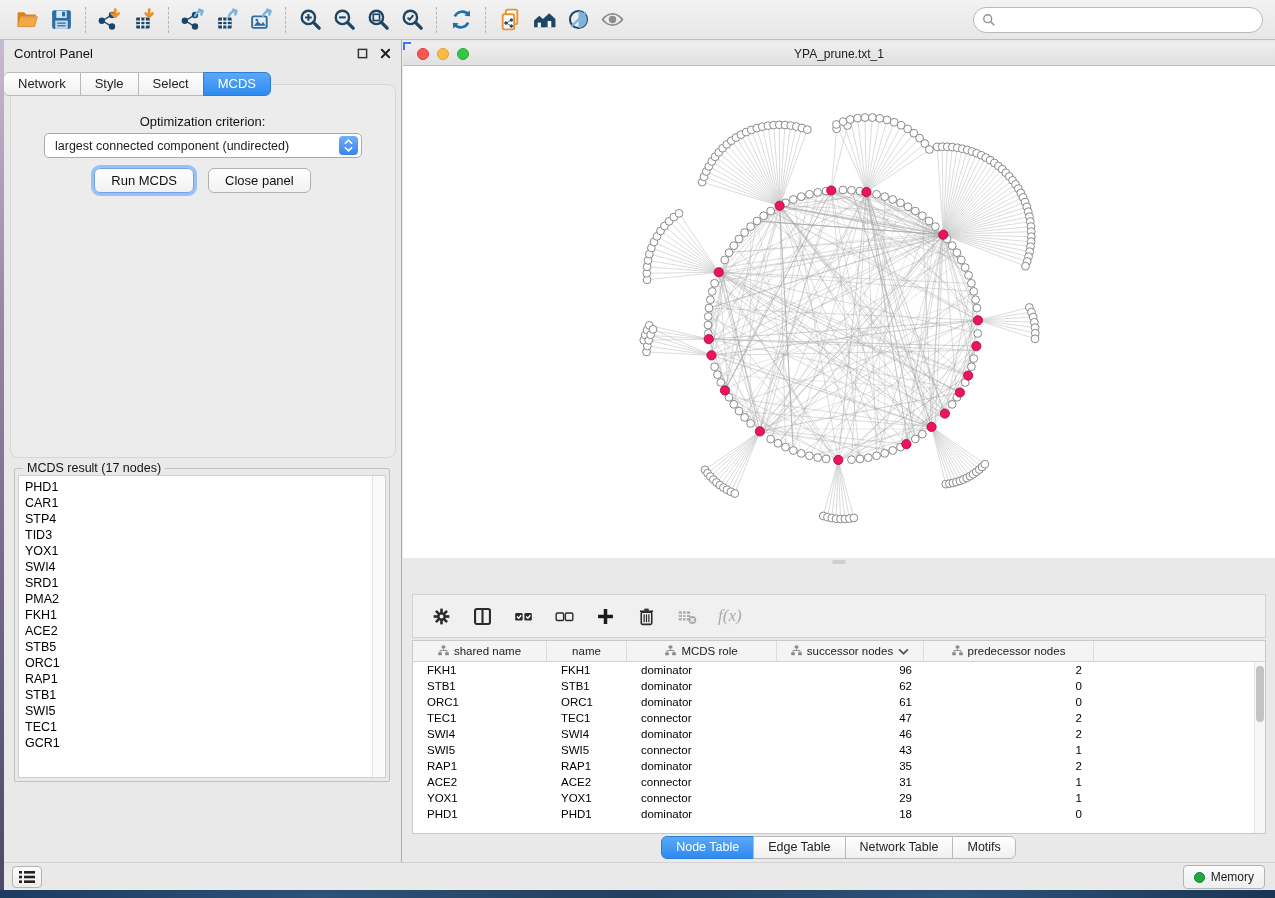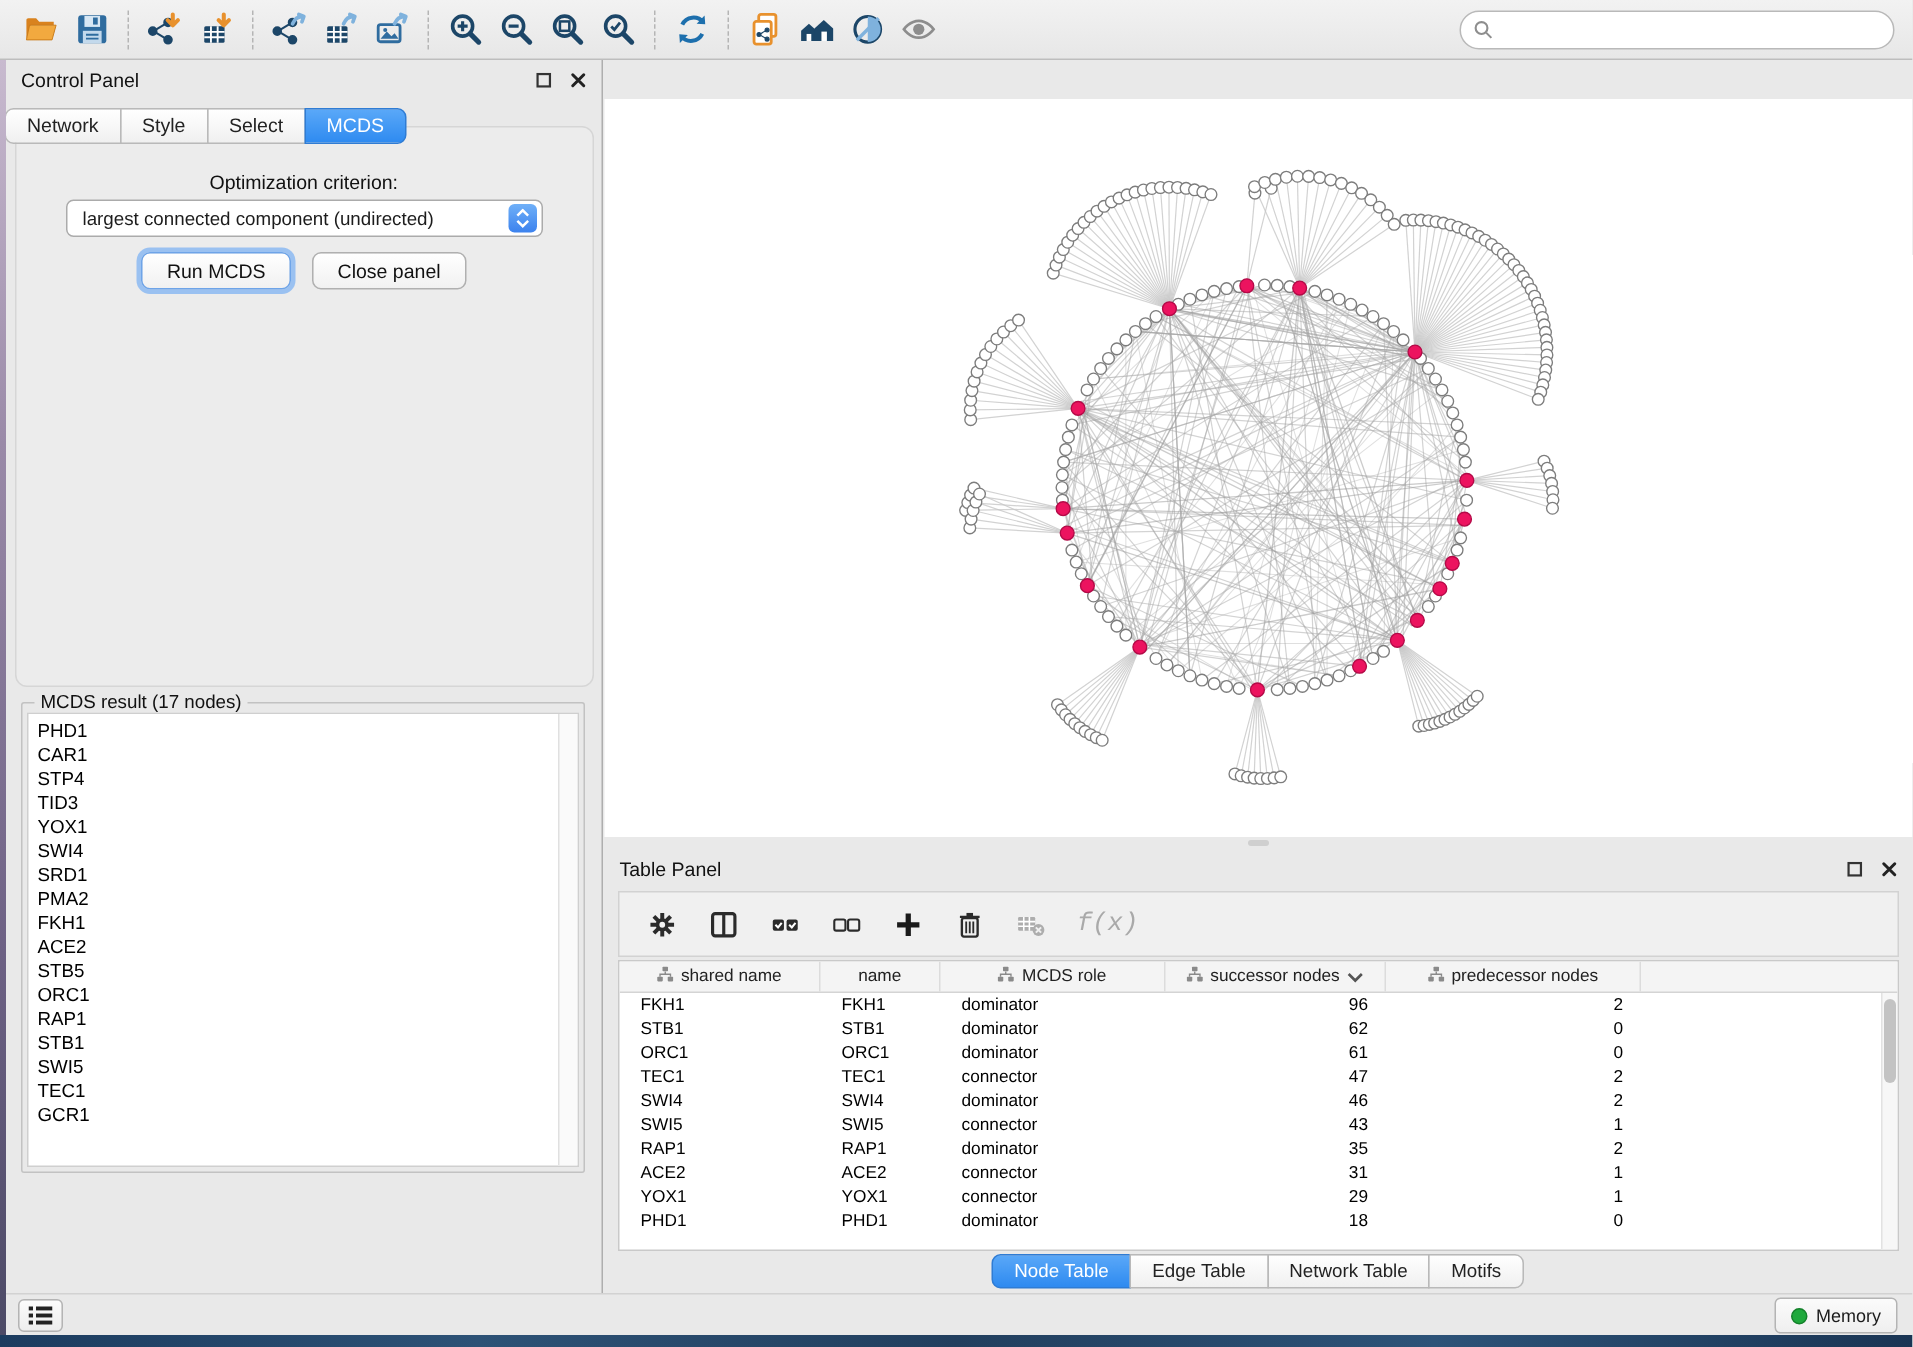--- a/index.html
+++ b/index.html
@@ -77,21 +77,21 @@
   #net-canvas svg{ position:absolute; left:0; top:0;}
   #h-splitter { position:absolute; left:0; top:518px; width:100%; height:8px; background:#e9e9e9;}
   #h-splitter .grip{ position:absolute; left:50%; top:2px; width:14px; height:4px; margin-left:-7px;
      background:#cfcfcf; border-radius:2px;}
 
   
   #table-panel { position:absolute; left:0; top:526px; width:100%; height:296px; background:#e9e9e9;}
   #tp-toolbar { position:absolute; left:9px; top:28px; right:9px; height:44px; background:#f0f0f0;
     border:1px solid #d2d2d2; display:flex; align-items:center; gap:20px; padding-left:18px;}
   .tp-icon svg{ width:21px; height:21px; display:block;}
-  .tp-fx { font-family:Liberation Mono, monospace; font-style:italic; font-size:17px; color:#a9a9a9;}
+  .tp-fx { font-family:Liberation Serif, serif; font-style:italic; font-size:17px; color:#a9a9a9;}
   #tp-table { position:absolute; left:9px; top:74px; right:9px; height:194px; background:#fff;
     border:1px solid #c9c9c9; overflow:hidden;}
   #tp-header { display:flex; height:21px; background:#f4f4f4; border-bottom:1px solid #d4d4d4;align-items:flex-end; }
   .th { display:flex; align-items:center; justify-content:center; gap:5px; font-size:11.5px; color:#222;
     border-right:1px solid #dcdcdc; height:100%; }
   .th svg{ width:11px; height:11px; }
   .tr { display:flex; height:16px; align-items:center; }
   .td { font-size:11.5px; color:#000; height:100%; display:flex; align-items:center; }
   .td.left { justify-content:flex-start; padding-left:14px;}
   .td.right { justify-content:flex-end; padding-right:12px;}
@@ -351,20 +351,27 @@
         <div class="mcds-item">STB1</div>
         <div class="mcds-item">SWI5</div>
         <div class="mcds-item">TEC1</div>
         <div class="mcds-item">GCR1</div>
         <div id="mcds-scroll"></div>
     </div>
   </div>
 </div>
 
 <div id="right-pane">
+  <div id="net-titlebar">
+    <span class="corner"></span>
+    <span class="traffic" id="tl-red"></span>
+    <span class="traffic" id="tl-yellow"></span>
+    <span class="traffic" id="tl-green"></span>
+    <div id="net-title">YPA_prune.txt_1</div>
+  </div>
   <div id="net-canvas">
       <svg width="872" height="492">
         <g>
           <line x1="489.6968146124316" y1="384.5198255949139" x2="353.94776138392695" y2="363.01928777473154" stroke="#b9b9b9" stroke-width="0.7" opacity="0.45"></line>
           <line x1="367.6633826778354" y1="372.984269942772" x2="489.6968146124315" y2="133.48017440508605" stroke="#b9b9b9" stroke-width="0.7" opacity="0.45"></line>
           <line x1="481.7172942406179" y1="130.6073703001543" x2="473.5731347672553" y2="389.7587267523652" stroke="#b9b9b9" stroke-width="0.7" opacity="0.45"></line>
           <line x1="314.480174405086" y1="308.69681461243147" x2="558.3014018059216" y2="324.03674600373154" stroke="#b9b9b9" stroke-width="0.7" opacity="0.45"></line>
           <line x1="347.586140699627" y1="357.4107647018905" x2="558.3014018059216" y2="193.96325399626843" stroke="#b9b9b9" stroke-width="0.7" opacity="0.45"></line>
           <line x1="311.6073703001543" y1="217.28270575938208" x2="406.4268652327446" y2="128.2412732476348" stroke="#b9b9b9" stroke-width="0.7" opacity="0.45"></line>
           <line x1="326.015730057228" y1="186.66338267783544" x2="423.080013468819" y2="392.9354846774545" stroke="#b9b9b9" stroke-width="0.7" opacity="0.45"></line>
@@ -972,35 +979,20 @@
           <circle cx="565.1698203665163" cy="309.57189011114815" r="4.6" fill="#EC135F" stroke="#B30A47" stroke-width="0.9"></circle>
           <circle cx="573.3379259803436" cy="280.1186527804312" r="4.6" fill="#EC135F" stroke="#B30A47" stroke-width="0.9"></circle>
         </g>
       </svg>
     </div>
   <div id="h-splitter">
       <span class="grip"></span>
     </div>
 
   <div id="table-panel">
-    <div class="panel-head">
-      <span class="panel-title">Table Panel</span>
-      <span class="panel-head-icons">
-        <span class="mini-icon">
-            <svg viewBox="0 0 12 12">
-              <rect x="1.5" y="1.5" width="9" height="9" fill="none" stroke="#333" stroke-width="1.6"></rect>
-            </svg>
-          </span>
-        <span class="mini-icon">
-            <svg viewBox="0 0 12 12">
-              <path d="M2 2l8 8M10 2l-8 8" stroke="#222" stroke-width="2.2" stroke-linecap="round"></path>
-            </svg>
-          </span>
-      </span>
-    </div>
     <div id="tp-toolbar">
         <div class="tp-icon">
           <svg viewBox="0 0 24 24">
             <g fill="#2b2b2b">
               <circle cx="12" cy="12" r="5"></circle>
               <g stroke="#2b2b2b" stroke-width="3">
                 <line x1="3" y1="12" x2="21" y2="12"></line>
                 <line x1="5.6360389693210715" y1="5.636038969321072" x2="18.36396103067893" y2="18.36396103067893"></line>
                 <line x1="12" y1="3" x2="12" y2="21"></line>
                 <line x1="18.36396103067893" y1="5.6360389693210715" x2="5.636038969321072" y2="18.36396103067893"></line>

